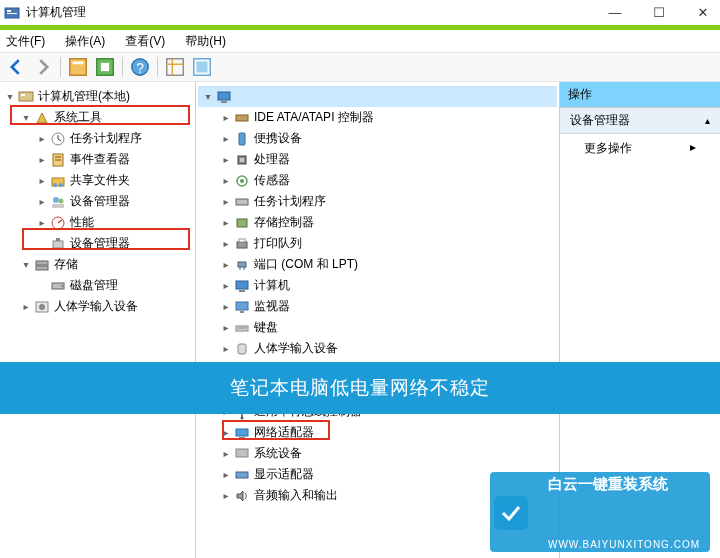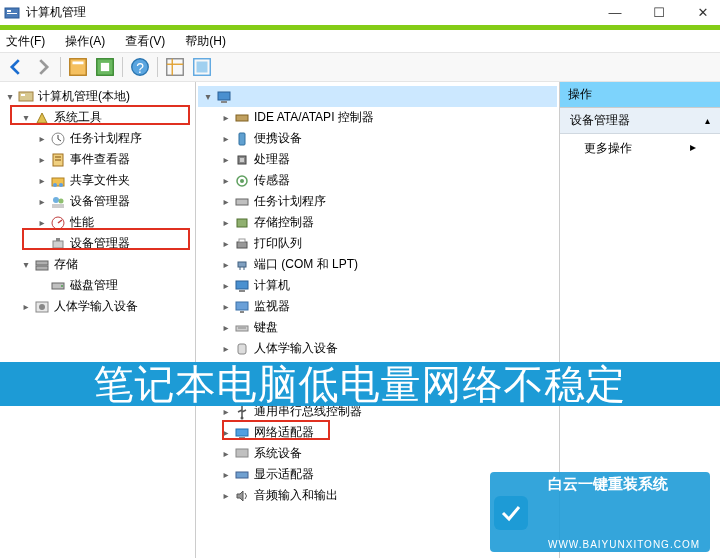--- a/index.html
+++ b/index.html
@@ -26,21 +26,21 @@
 .tree-item .exp.blank { visibility: hidden; }
 .tree-item .ic { width: 16px; height: 16px; margin-right: 4px; display: inline-flex; align-items: center; justify-content: center; }
 .tree-item.selected { background: #cce8ff; }
 .indent-0 { padding-left: 2px; }
 .indent-1 { padding-left: 18px; }
 .indent-2 { padding-left: 34px; }
 .mid-pane .tree-item { padding-left: 4px; }
 .mid-pane .indent-0 { padding-left: 4px; }
 .mid-pane .indent-1 { padding-left: 22px; }
 .redbox { position: absolute; border: 2px solid #e03020; pointer-events: none; }
-.banner { position: absolute; left: 0; top: 362px; width: 720px; height: 44px; background: #1d9bd6; color: #fff; font-size: 40px; display: flex; align-items: center; justify-content: center; letter-spacing: 1px; }
+.banner { position: absolute; left: 0; top: 362px; width: 720px; height: 52px; background: #1d9bd6; color: #fff; font-size: 19px; display: flex; align-items: center; justify-content: center; letter-spacing: 1px; }
 .watermark { position: absolute; right: 10px; bottom: 6px; display: flex; align-items: center; gap: 20px; color: #fff; background: rgba(30,155,215,0.9); padding: 4px 10px 2px 4px; border-radius: 4px; }
 .watermark .logo { width: 34px; height: 34px; background: #1d9bd6; border-radius: 6px; display: flex; align-items: center; justify-content: center; }
 .watermark .txt { line-height: 1.1; }
 .watermark .txt .t1 { font-size: 15px; font-weight: bold; }
 .watermark .txt .t2 { font-size: 10px; letter-spacing: 1px; margin-top: 47px; }
 .ic svg { width: 16px; height: 16px; }
 </style>
 </head>
 <body>
 

